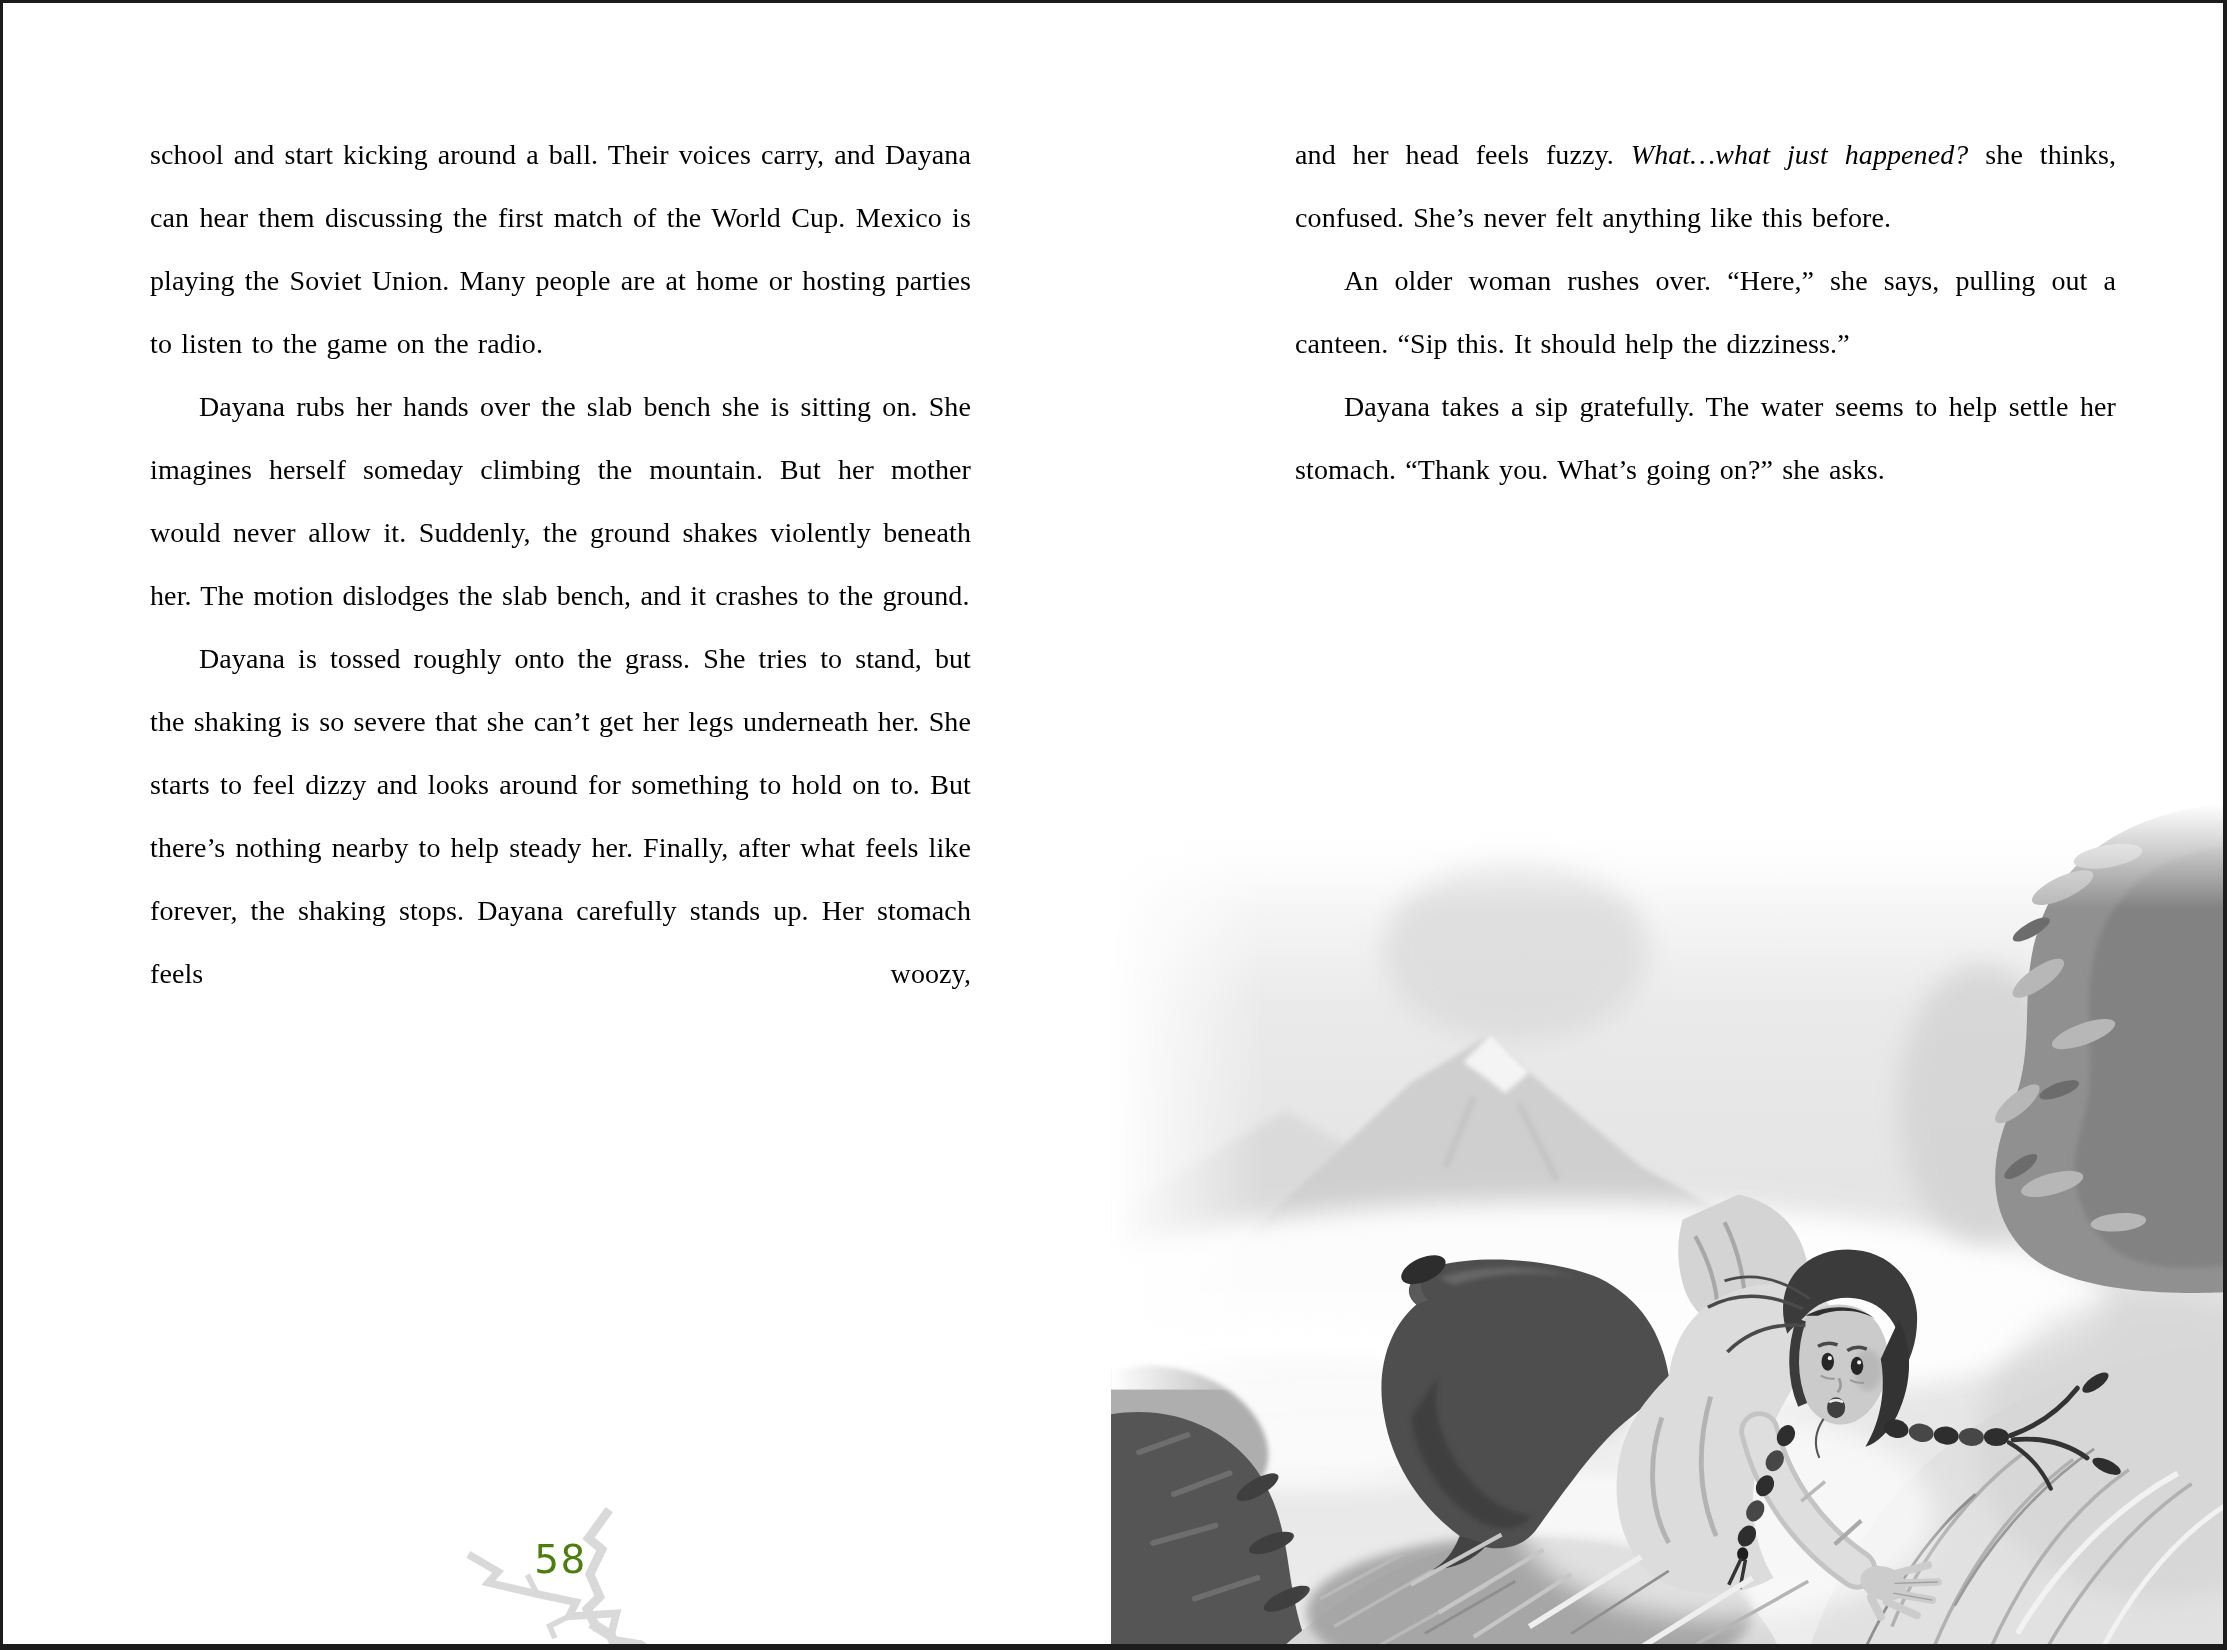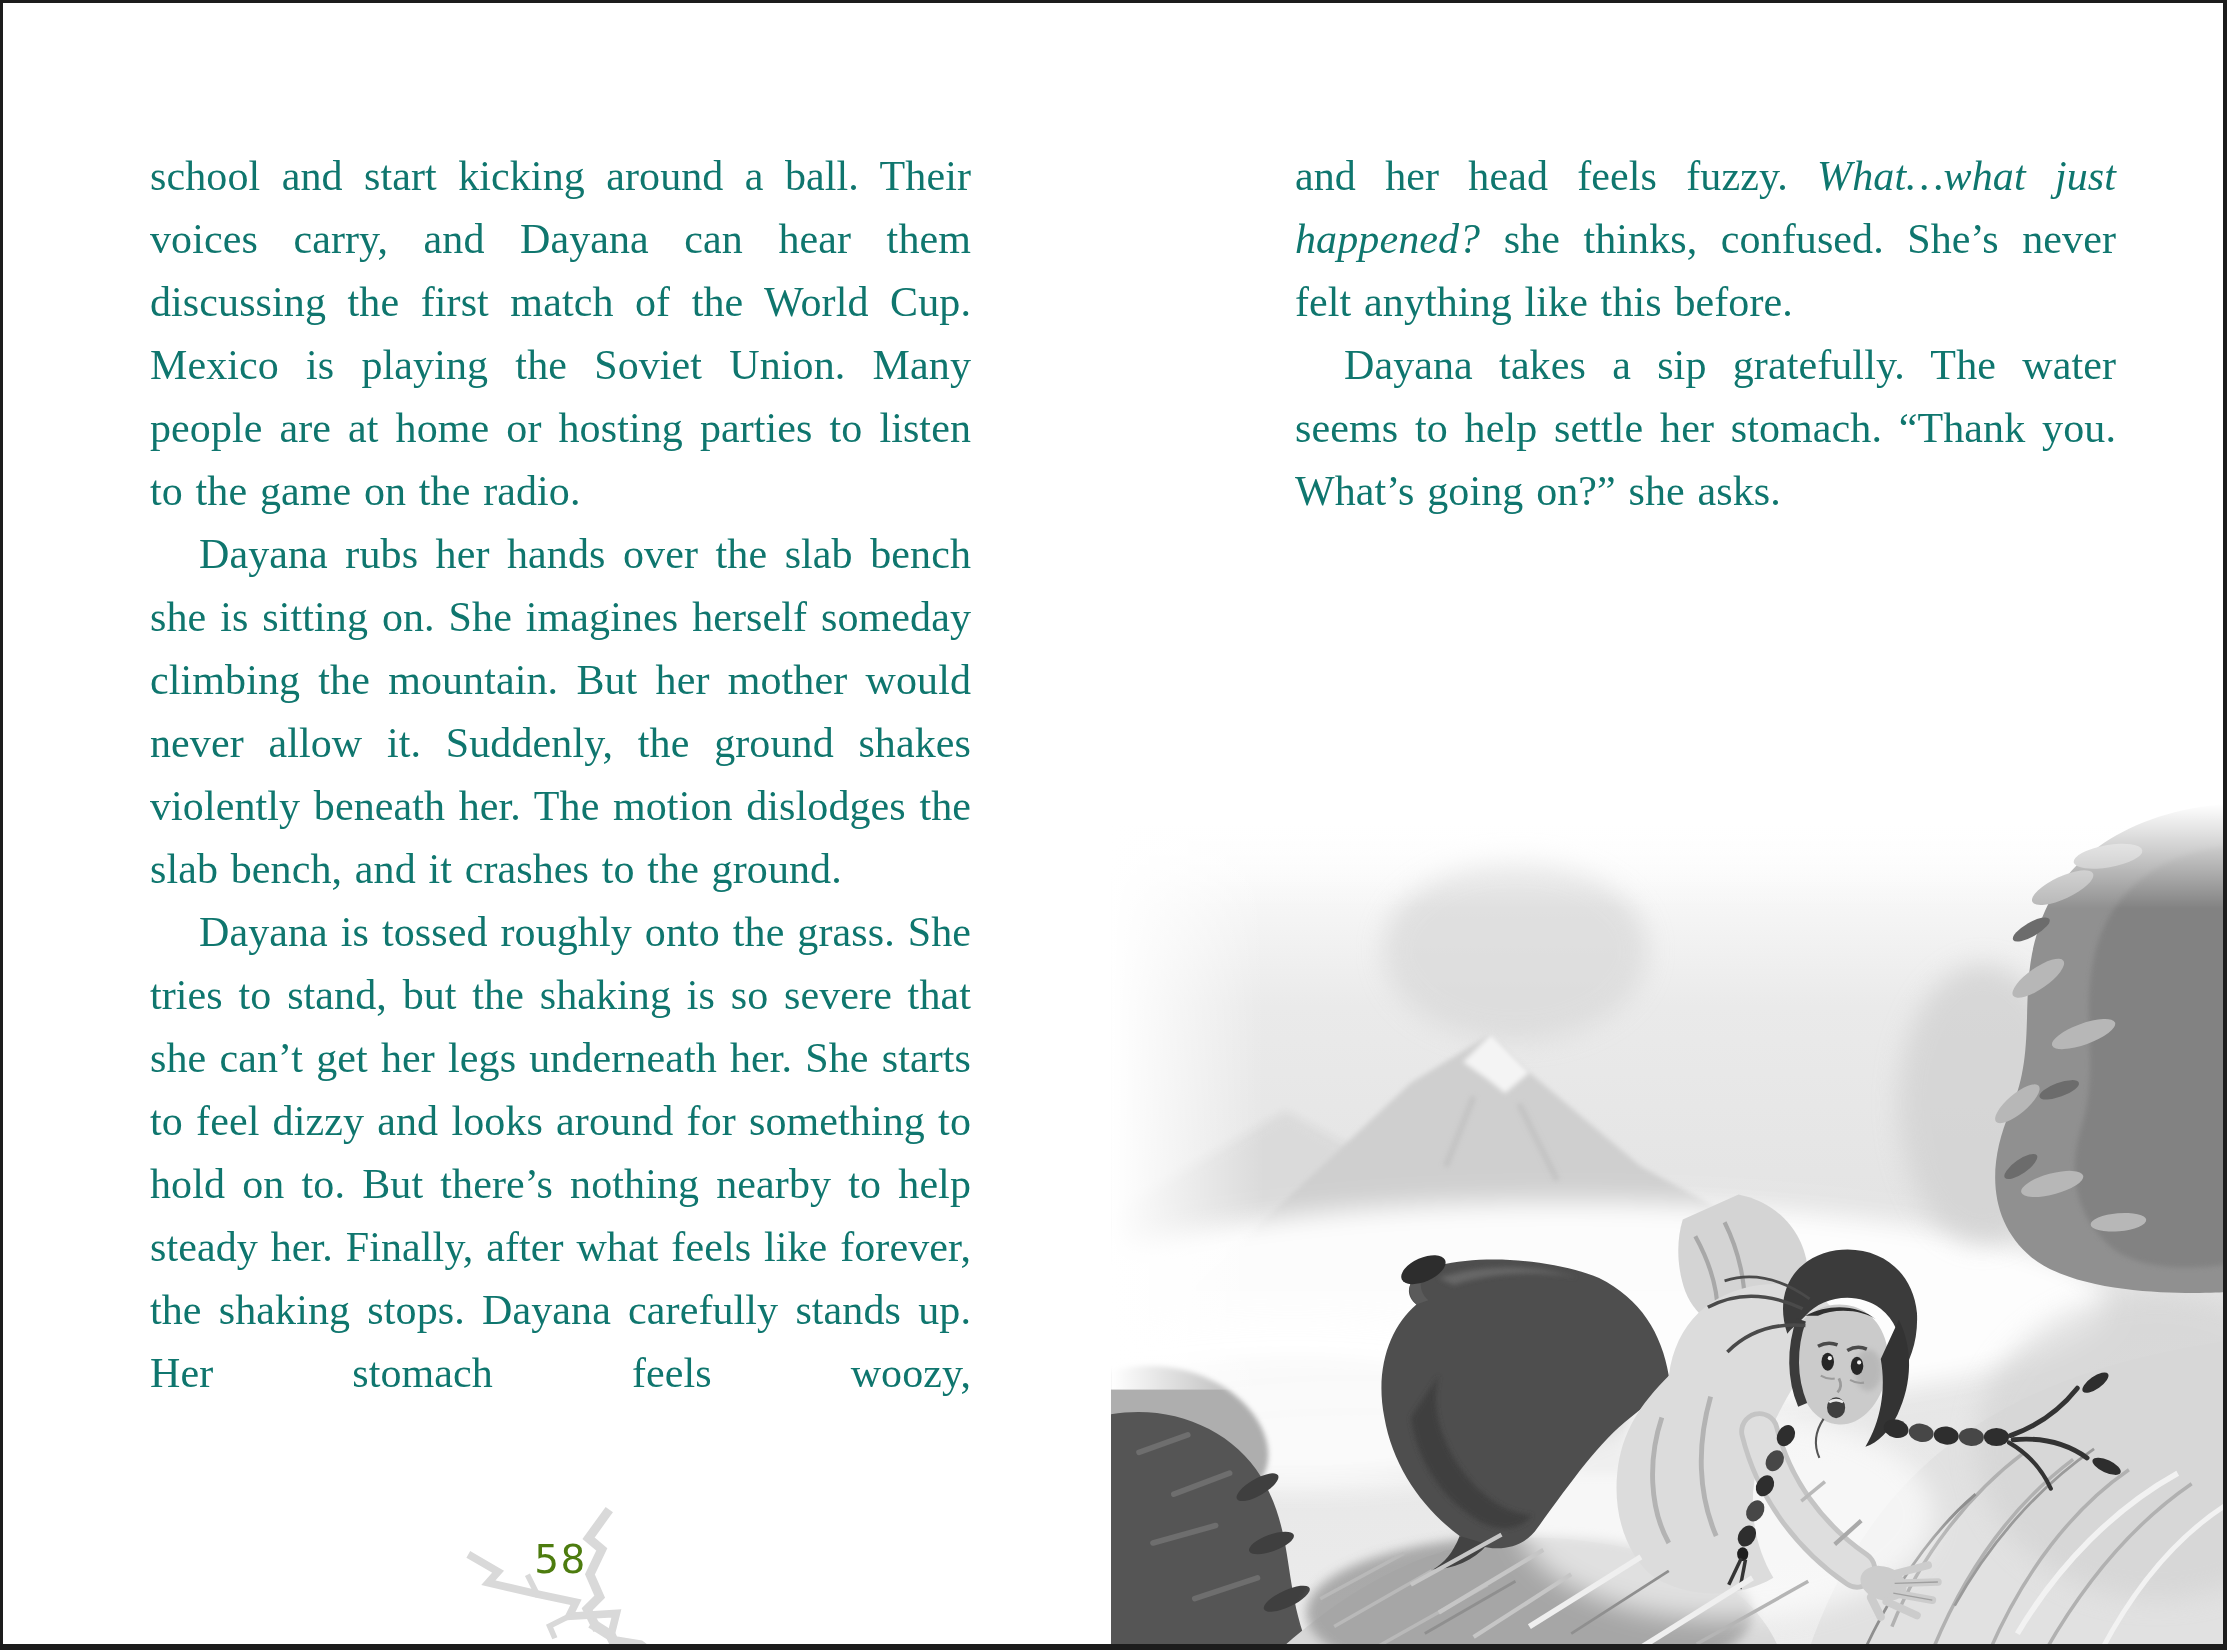--- a/index.html
+++ b/index.html
@@ -6,22 +6,22 @@
   body{
     width:2227px;height:1651px;position:relative;background:#ffffff;
     font-family:"Liberation Serif", serif;overflow:hidden;
   }
   .frame{
     position:absolute;inset:0;z-index:30;pointer-events:none;
     border:3.5px solid #1c1c1c;border-right-width:4.9px;border-bottom-width:7.7px;
     box-sizing:border-box;
   }
   .text-col{
-    position:absolute;top:145px;width:821px;color:#0f766e;
-    font-size:42px;line-height:63px;text-align:justify;
+    position:absolute;top:123px;width:821px;color:#000000;
+    font-size:28px;line-height:63px;text-align:justify;
     letter-spacing:0.1px;word-spacing:2.1px;
   }
   .text-col p{margin:0;}
   p.indent{text-indent:49px;}
   p.justify-last{text-align-last:justify;font-family:Liberation Serif, serif;}
   .left-col{left:150px;}
   .right-col{left:1267px;margin-left:28px;}
   em{font-style:italic;}
   .folio{
     position:absolute;left:150px;width:821px;top:1537px;
@@ -53,20 +53,23 @@
   </g>
 </svg>
 
 <div class="folio">
   <span class="page-num">58</span>
 </div>
 
 <div class="text-col right-col">
   <p class="para">
     <span>and her head feels fuzzy. </span><em>What…what just happened?</em><span> she thinks, confused. She’s never felt anything like this before.</span>
+  </p>
+  <p class="para indent">
+    <span>An older woman rushes over. “Here,” she says, pulling out a canteen. “Sip this. It should help the dizziness.”</span>
   </p>
   <p class="para indent">
     <span>Dayana takes a sip gratefully. The water seems to help settle her stomach. “Thank you. What’s going on?” she asks.</span>
   </p>
 </div>
 
 <svg class="illustration-svg" width="1117" height="847" viewBox="0 0 1602 1215">
   <defs>
     <linearGradient id="gSky" x1="0" y1="0" x2="0" y2="1">
       <stop offset="0" stop-color="#ffffff"></stop>

